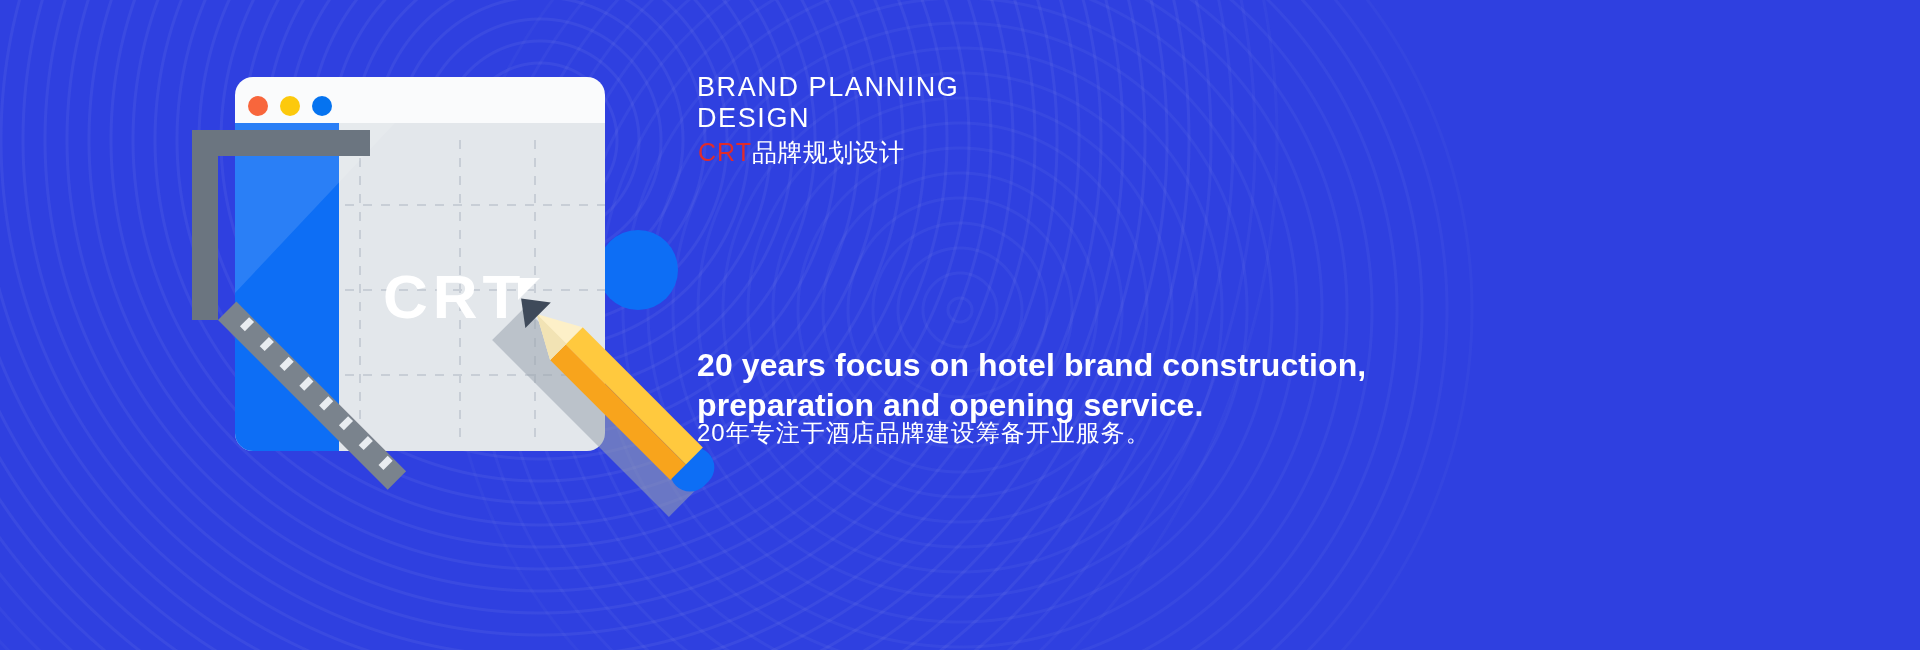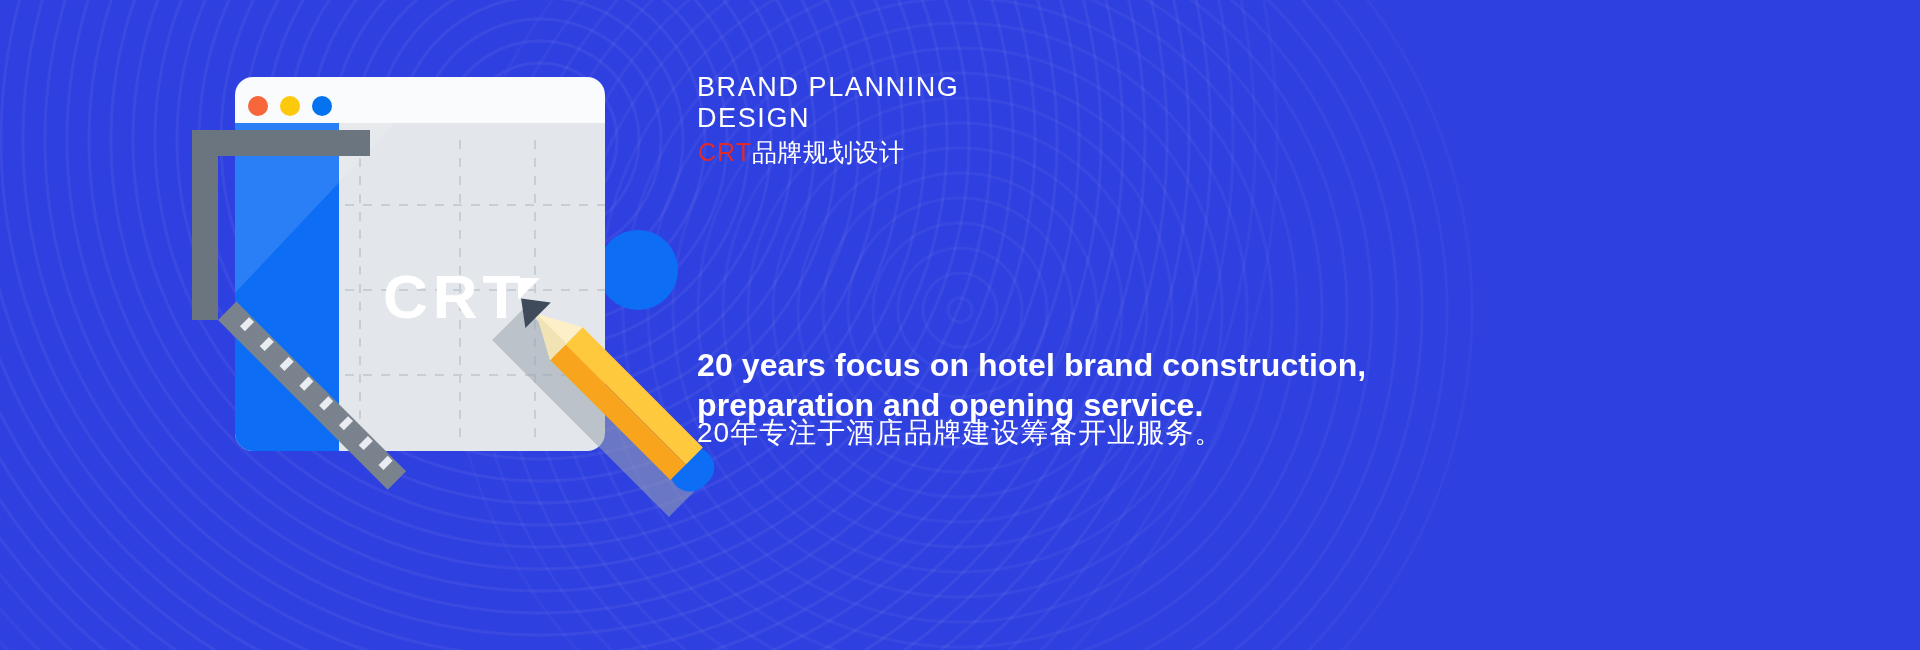--- a/index.html
+++ b/index.html
@@ -77,21 +77,21 @@
     color:#ffffff;
     font-size:32px;
     line-height:40px;
     font-weight:700;
     letter-spacing:0.1px;
     margin-top:20px;
   }
   .tagline-cn {
     position:absolute; left:0px; top:412px;
     color:#ffffff;
-    font-size:28px;
+    font-size:24px;
     line-height:42px;
     font-weight:300;
     letter-spacing:1px;
     white-space:nowrap;
   }
 </style>
 </head>
 <body>
 
 <div id="banner">

